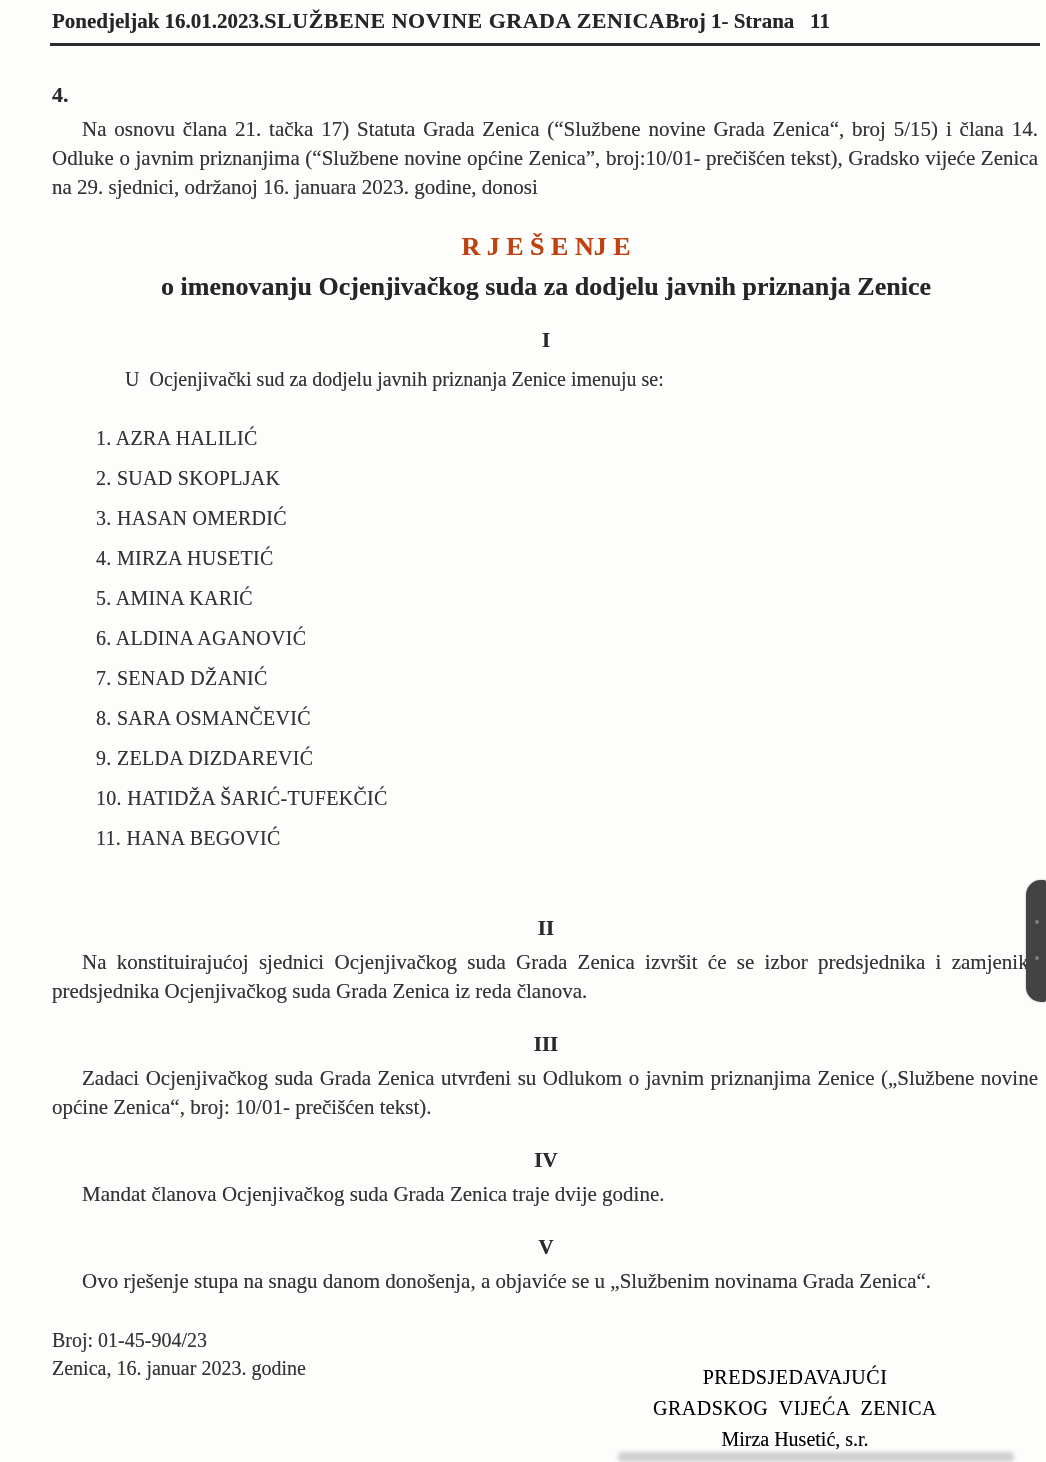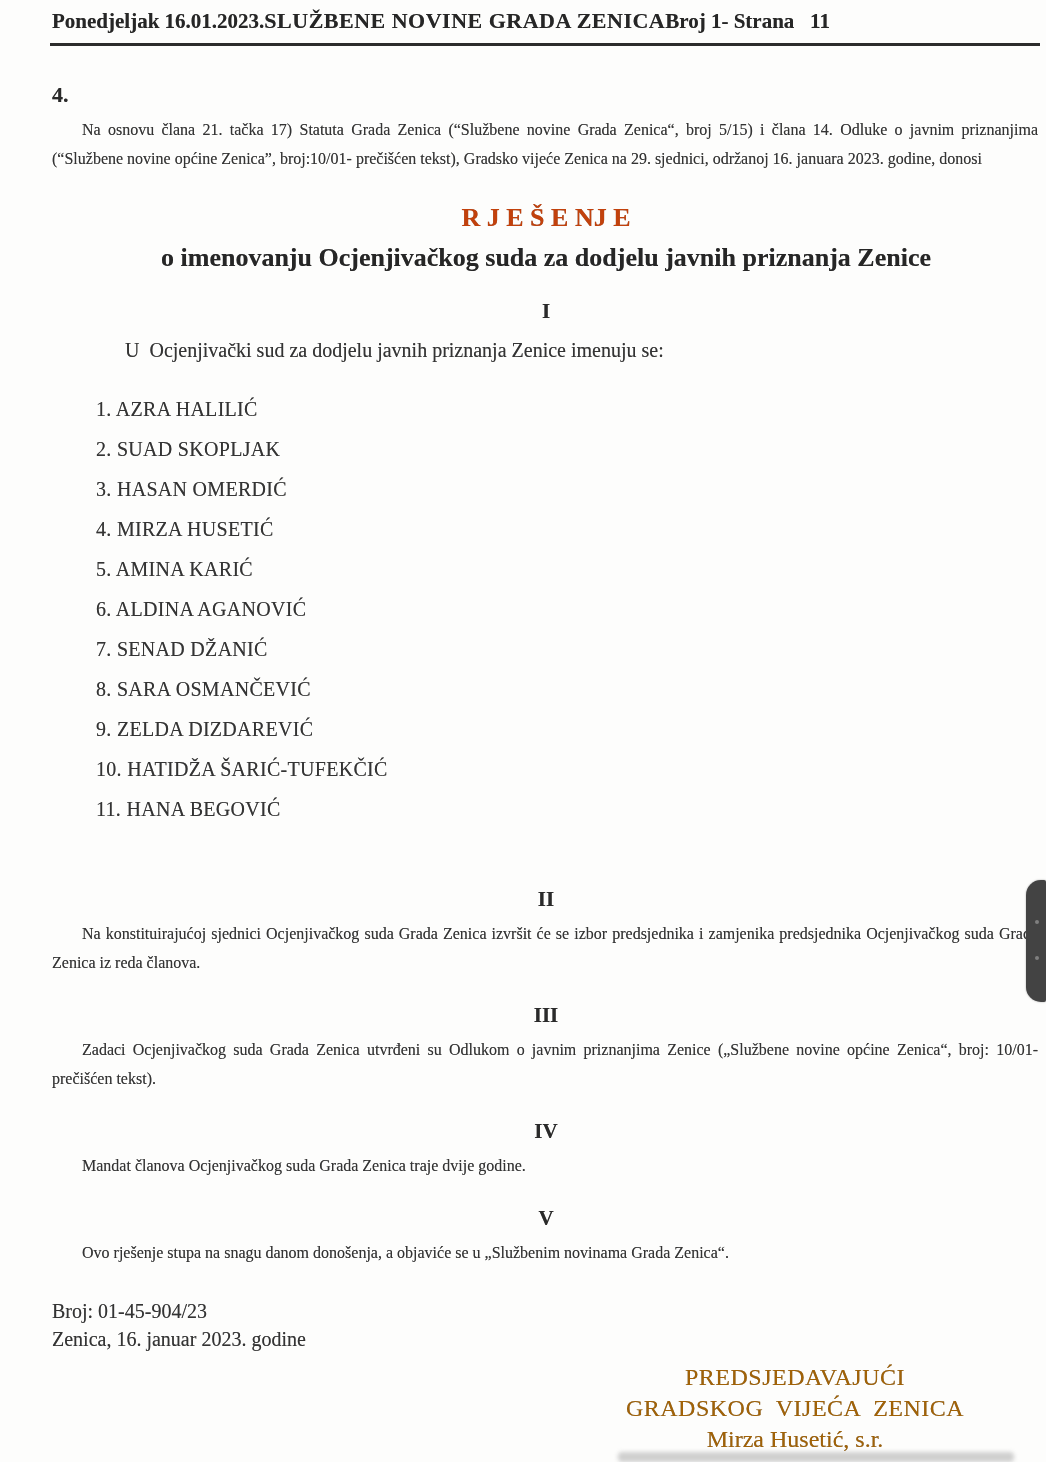--- a/index.html
+++ b/index.html
@@ -39,21 +39,21 @@
   .content { position: absolute; top: 46px; left: 0; right: 0; }
 
   .article-no {
     margin: 36px 6px 0 52px;
     font-size: 22px;
     font-weight: bold;
     color: #2a2a2a;
   }
   p.body-par {
     margin: 7px 8px 0 52px;
-    font-size: 16px;
+    font-size: 21px;
     line-height: 29px;
     text-align: justify;
   }
   p.indent { text-indent: 30px; }
 
   .decree-title {
     margin: 30px 6px 0 52px;
     text-align: center;
     font-weight: bold;
     font-size: 26px;
@@ -94,23 +94,23 @@
     margin: 30px 6px 0 52px;
     font-size: 20px;
     line-height: 28px;
   }
   .signature {
     position: absolute;
     top: 1362px;
     left: 600px;
     width: 390px;
     text-align: center;
-    font-size: 24px;
+    font-size: 20px;
     line-height: 31px;
-    color: #a16207;
+    color: #000000;
   }
   .signature .sig-caps { letter-spacing: 0.5px; }
 
   
   .scroll-thumb {
     position: absolute;
     top: 880px;
     right: 0;
     width: 20px;
     height: 122px;

